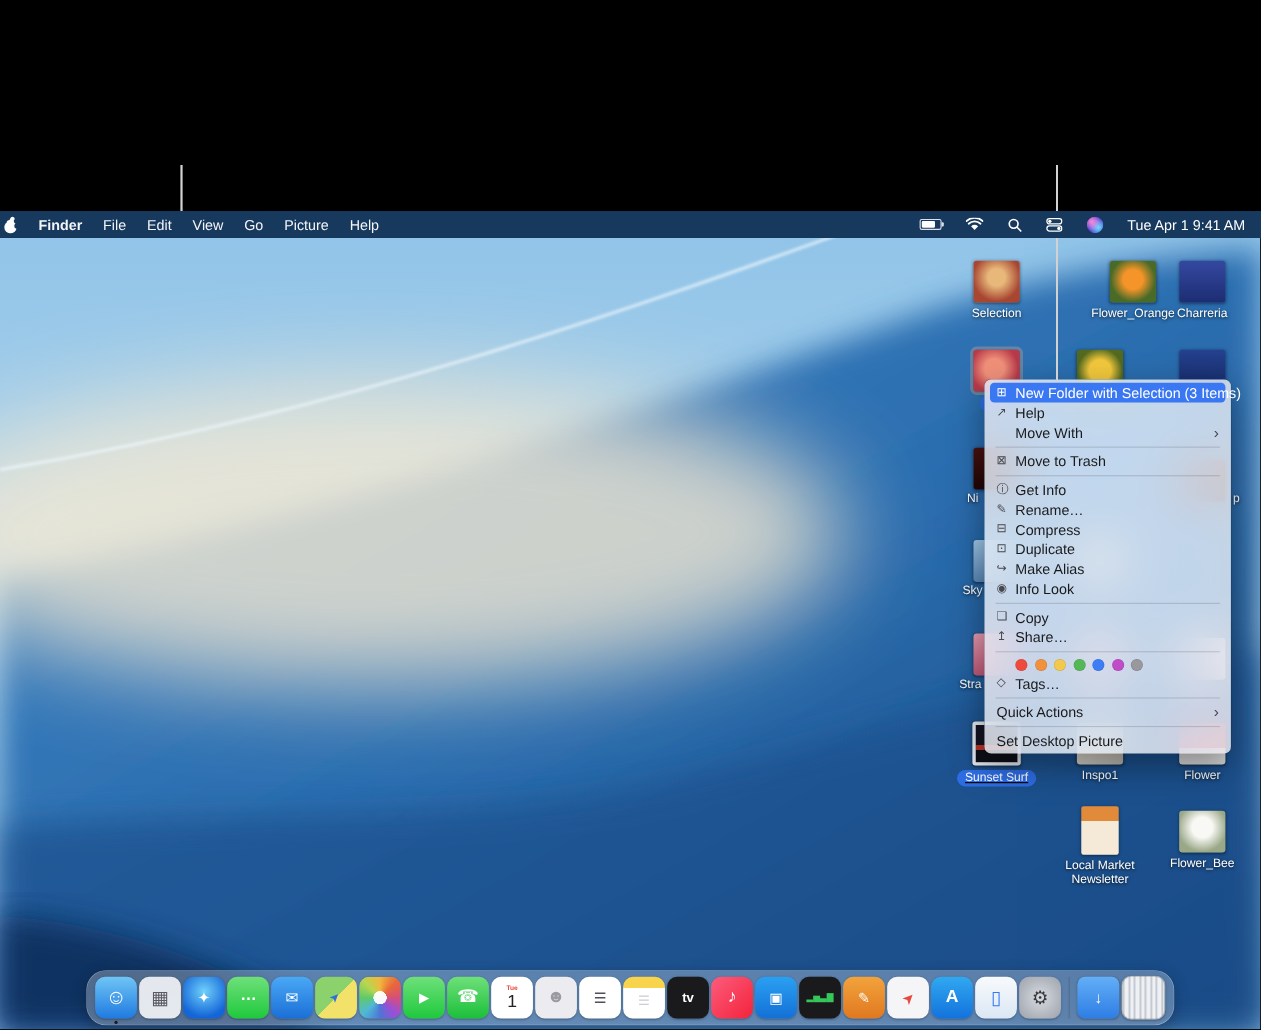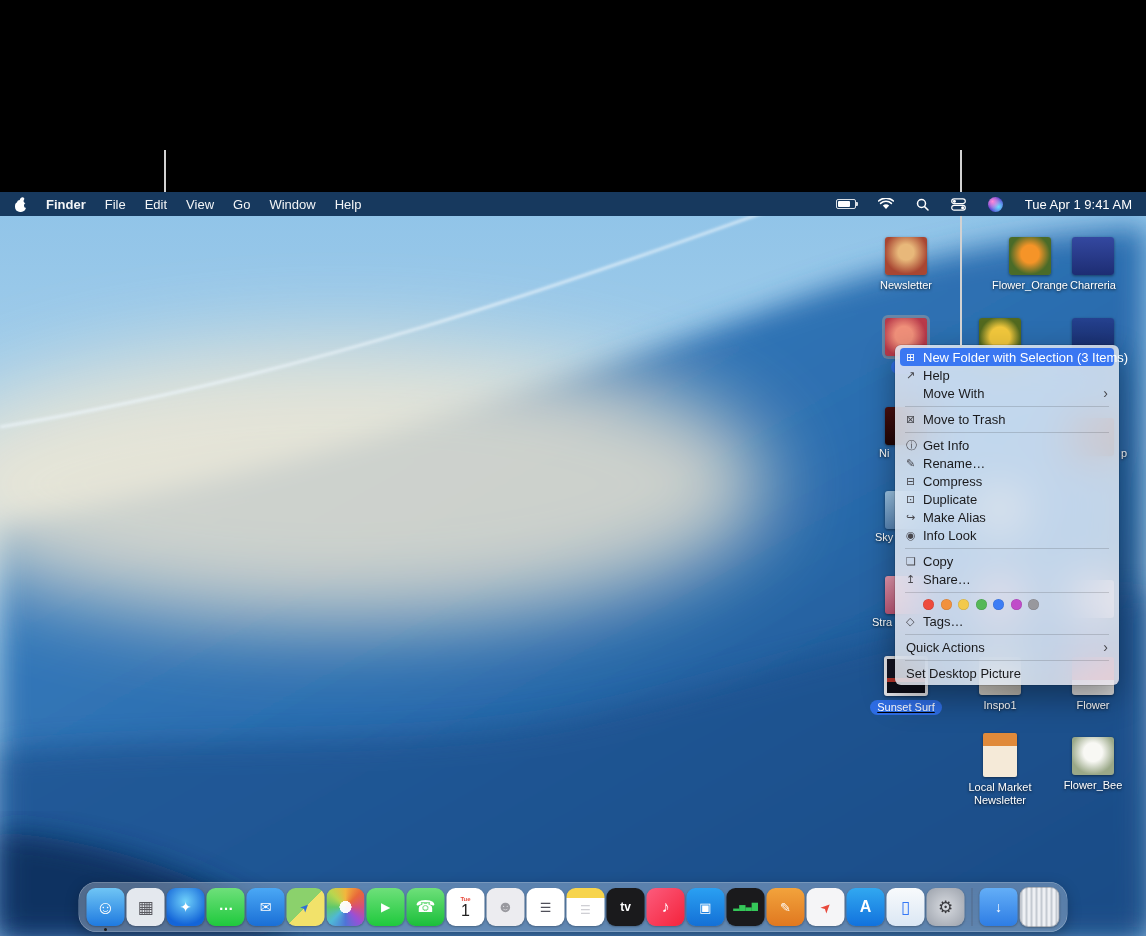--- a/index.html
+++ b/index.html
@@ -8,21 +8,21 @@
 
   
   .black-top{position:absolute;top:0;left:0;width:1146px;height:192px;background:#000;z-index:4;}
   .callout{position:absolute;width:2px;background:#d2d2d2;z-index:25;}
   #callout1{left:164px;top:150px;height:42px;}
   #callout2{left:960px;top:150px;height:197px;}
 
   
   .menubar{position:absolute;top:192px;left:0;width:1146px;height:24px;background:#17395e;
            display:flex;align-items:center;justify-content:space-between;z-index:30;color:#fff;}
-  .mb-left{display:flex;align-items:flex-start;padding-left:14px;gap:19px;}
+  .mb-left{display:flex;align-items:flex-start;padding-left:3px;gap:19px;}
   .mb-item{font-size:13px;color:rgba(255,255,255,.95);white-space:nowrap;}
   .mb-item.active{font-weight:700;}
   .apple-logo{position:relative;width:13px;height:15px;display:inline-block;}
   .apple-logo .ap-body{position:absolute;bottom:0;left:1px;width:11px;height:10px;background:#fff;border-radius:4px 4px 5px 5px;}
   .apple-logo .ap-top{position:absolute;bottom:8px;left:3px;width:7px;height:4px;background:#fff;border-radius:3px 3px 0 0;}
   .apple-logo .ap-bite{position:absolute;right:-2px;top:6px;width:5px;height:5px;border-radius:50%;background:#17395e;}
   .apple-logo .ap-leaf{position:absolute;top:0;left:6px;width:4px;height:5px;background:#fff;border-radius:60% 40% 60% 40%;transform:rotate(28deg);}
   .mb-right{display:flex;align-items:center;gap:22px;padding-right:14px;}
   .batt{width:18px;height:8px;border:1px solid rgba(255,255,255,.85);border-radius:2px;position:relative;}
   .batt::before{content:"";position:absolute;left:1px;top:1px;bottom:1px;width:12px;background:#fff;border-radius:1px;}
@@ -167,21 +167,21 @@
           <span class="ap-body"></span>
           <span class="ap-bite"></span>
           <span class="ap-leaf"></span>
       </span>
       <span class="mb-item active">Finder</span>
 
     <span class="mb-item">File</span>
         <span class="mb-item">Edit</span>
         <span class="mb-item">View</span>
         <span class="mb-item">Go</span>
-        <span class="mb-item">Window</span>
+        <span class="mb-item">Picture</span>
         <span class="mb-item">Help</span>
       </div>
     <div class="mb-right">
       <span class="batt"></span>
       <svg width="16" height="12" viewBox="0 0 16 12">
         <path d="M8 11 L4.8 7.6 a5 5 0 0 1 6.4 0 Z" fill="#fff"></path>
         <path d="M2.6 5.4 a8 8 0 0 1 10.8 0" stroke="#fff" stroke-width="1.6" fill="none" stroke-linecap="round"></path>
         <path d="M.6 3 a11 11 0 0 1 14.8 0" stroke="#fff" stroke-width="1.6" fill="none" stroke-linecap="round"></path>
       </svg>
       <svg width="13" height="13" viewBox="0 0 13 13">
@@ -195,21 +195,21 @@
         <circle cx="11.6" cy="9.7" r="1.5" fill="#fff"></circle>
       </svg>
       <span class="siri"></span>
       <span class="mb-clock">Tue Apr 1 9:41 AM</span>
     </div>
   </div>
 
   <div id="desktop-icons">
       <div class="dt-icon" style="left: 864px; top: 237px;">
         <div class="thumb t-madagascar"></div>
-        <div class="icon-label">Newsletter</div>
+        <div class="icon-label">Selection</div>
       </div>
       <div class="dt-icon" style="left: 988px; top: 237px;">
         <div class="thumb t-flowerorange"></div>
         <div class="icon-label">Flower_Orange</div>
       </div>
       <div class="dt-icon" style="left: 1051px; top: 237px;">
         <div class="thumb t-charreria"></div>
         <div class="icon-label">Charreria</div>
       </div>
       <div class="dt-icon" style="left: 864px; top: 318px;">

